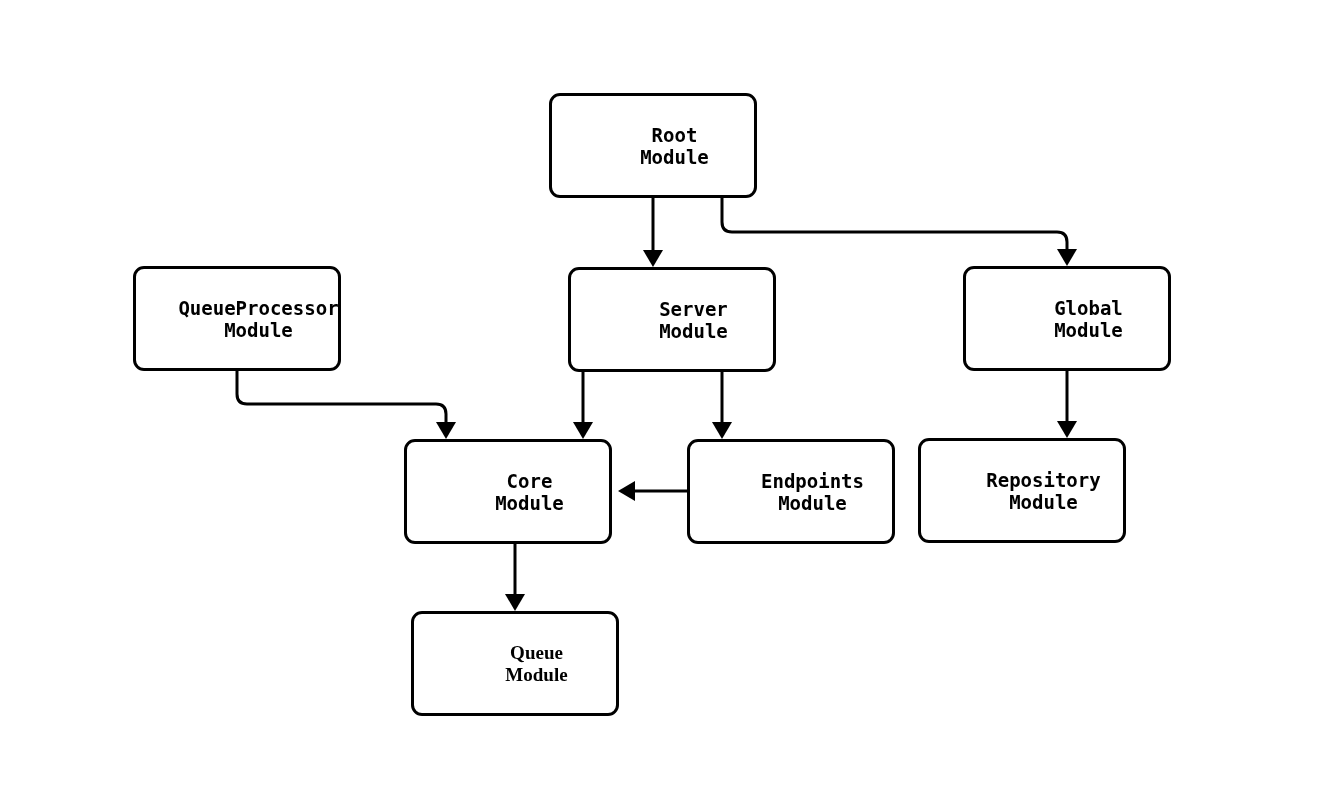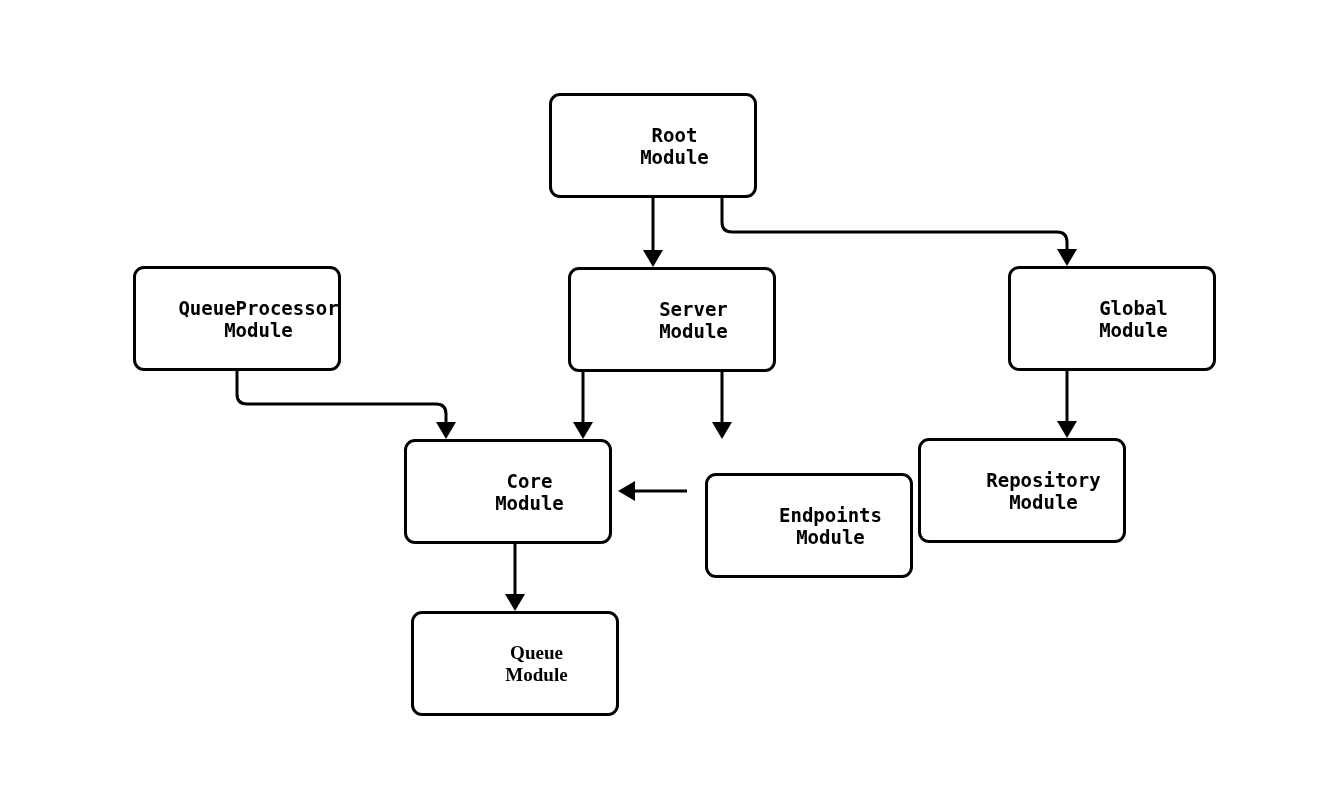--- a/index.html
+++ b/index.html
@@ -49,23 +49,23 @@
     font-weight: bold;
     font-size: 19px;
     line-height: 22px;
     color: #000000;
     white-space: nowrap;
     padding-left: 43px;
   }
   .node-root          { left: 549px; top:  93px; }
   .node-queueprocessor{ left: 133px; top: 266px; align-items: center; }
   .node-server        { left: 548px; top: 267px; margin-left: 20px; }
-  .node-global        { left: 1008px; top: 266px; }
+  .node-global        { left: 963px; top: 266px; }
   .node-core          { left: 404px; top: 439px; }
-  .node-endpoints     { left: 705px; top: 439px; margin-top: 34px; }
+  .node-endpoints     { left: 687px; top: 439px; }
   .node-repository    { left: 918px; top: 438px; text-align: right; }
   .node-queue         { left: 411px; top: 611px; font-family: Liberation Serif, serif; }
 </style>
 </head>
 <body>
 
 <div class="canvas">
 
   <svg class="edges" width="1337" height="809" viewBox="0 0 1337 809">
 

